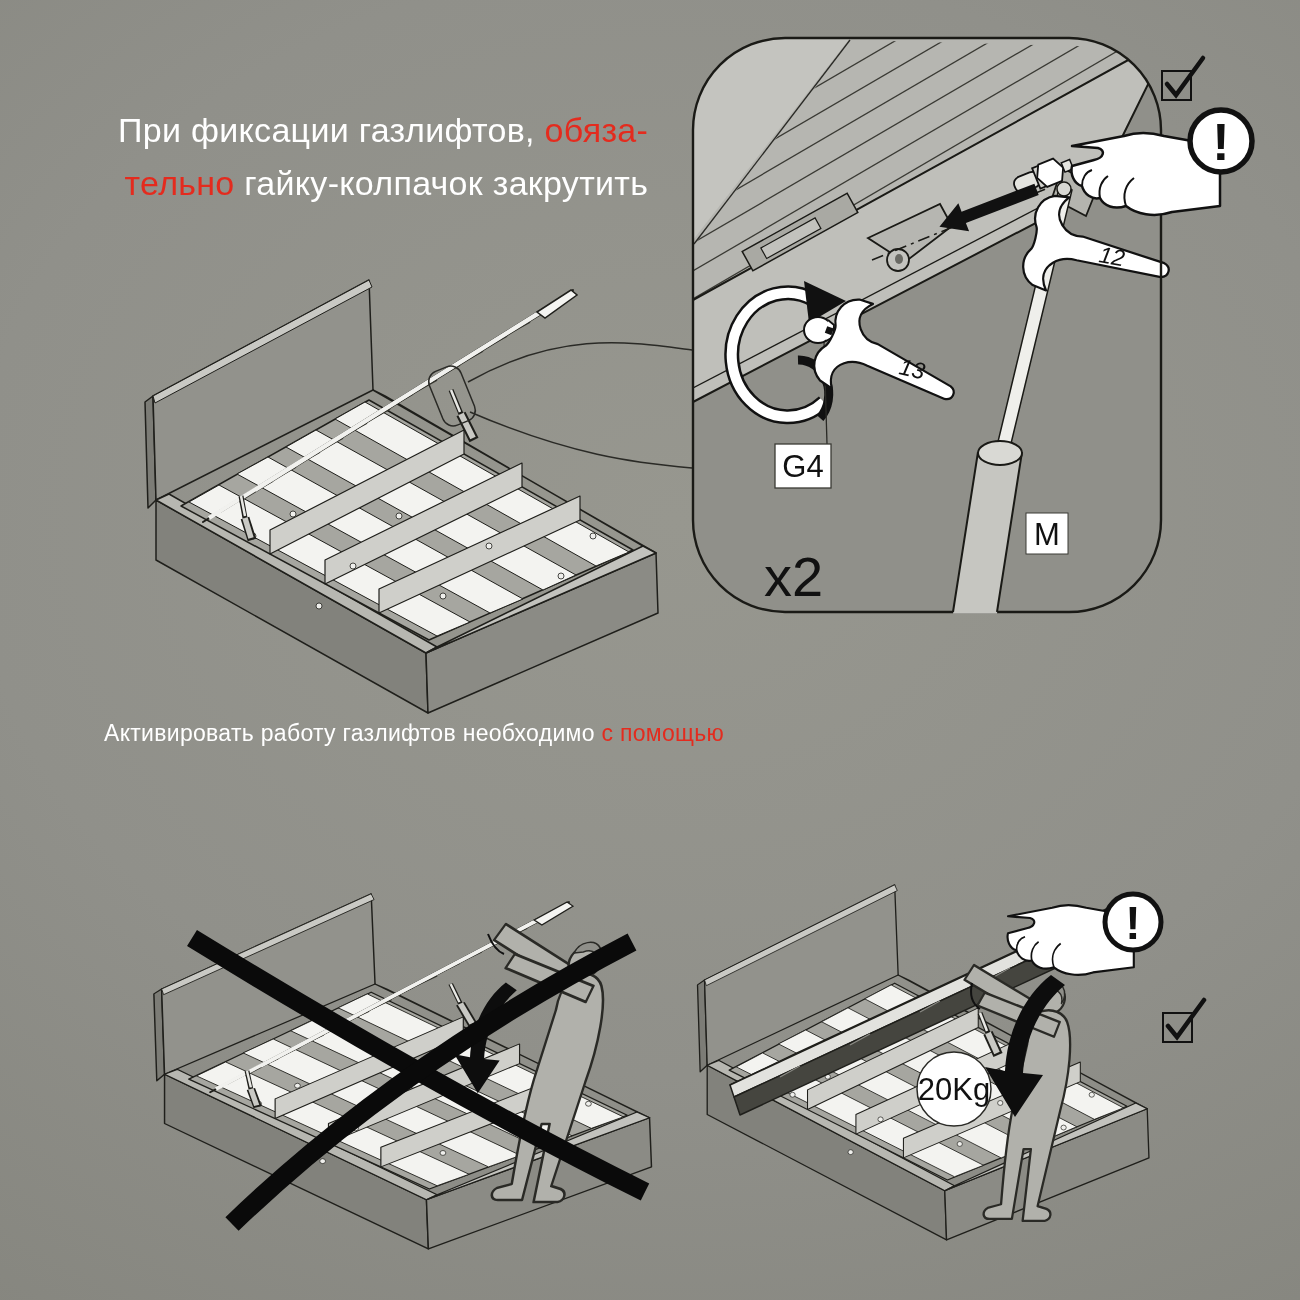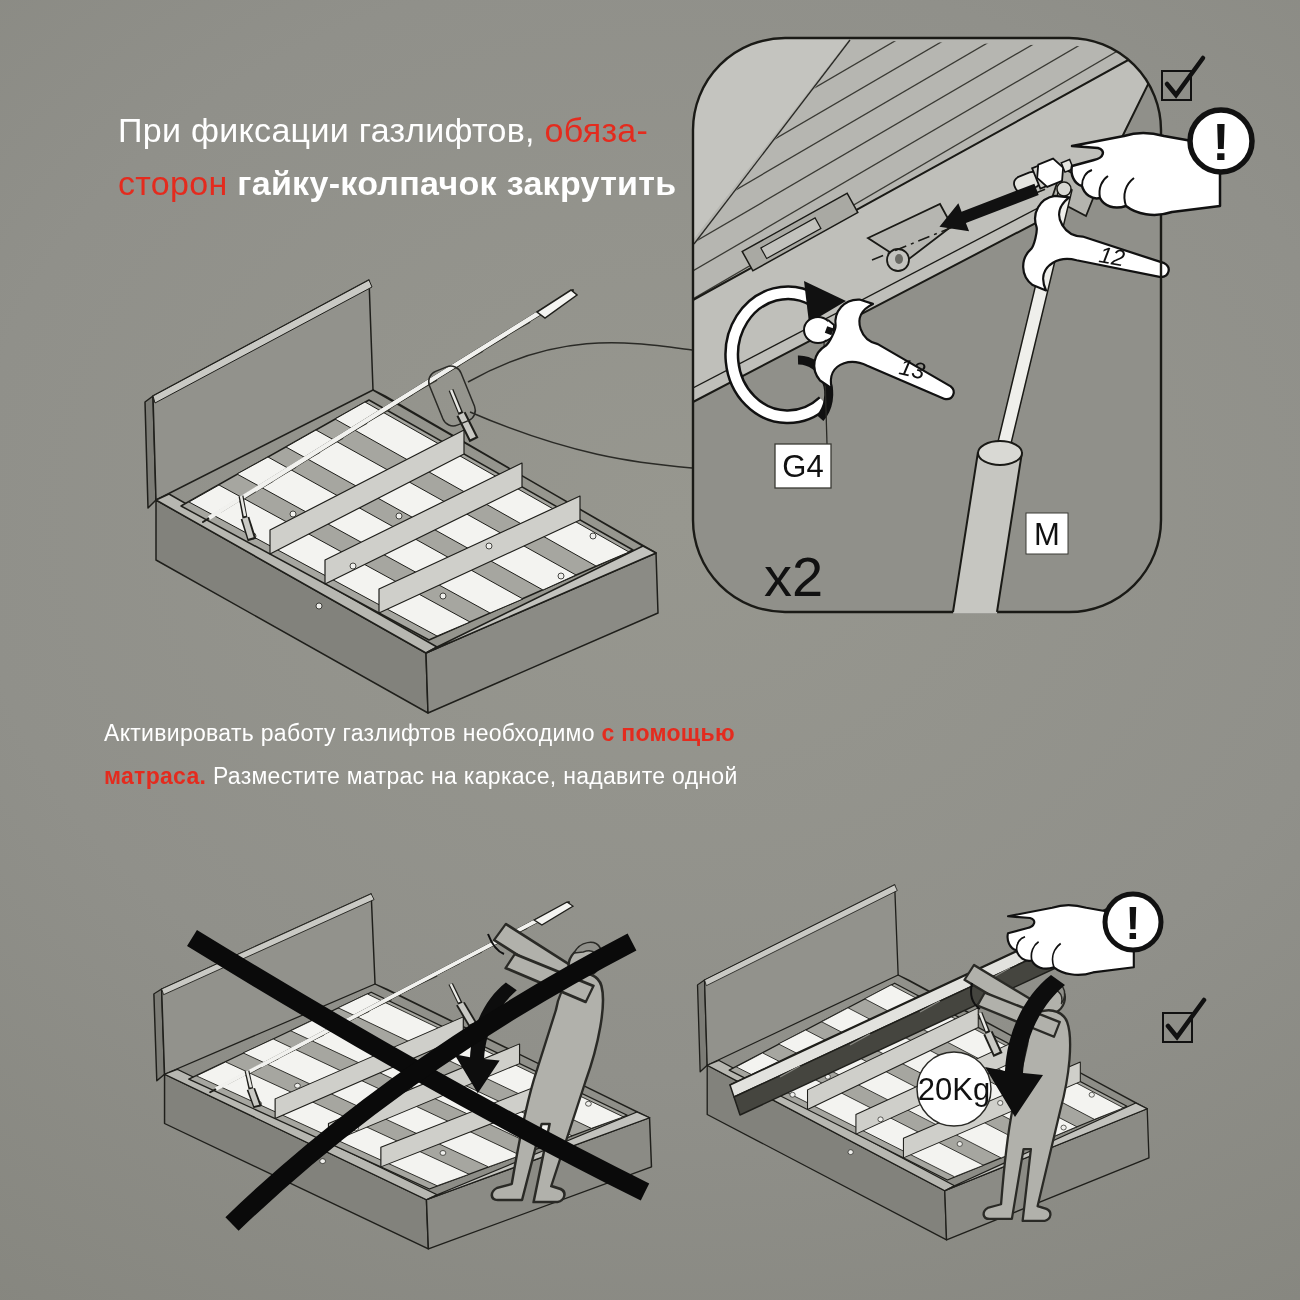--- a/index.html
+++ b/index.html
@@ -2,42 +2,41 @@
 <html style="--accent: #e42b1e;"><head>
 <meta charset="utf-8">
 <style>
   html,body{margin:0;padding:0;}
   body{
     width:1300px;height:1300px;position:relative;overflow:hidden;
     font-family:"Liberation Sans", sans-serif;
     background:radial-gradient(120% 95% at 52% 40%, #97978f 0%, #90908a 45%, #86867f 78%, #787871 100%);
   }
   .note{position:absolute;color:#ffffff;letter-spacing:.3px;}
-  .note .line{white-space:pre;}
+  .note .line{white-space:pre;text-align:right;}
   #top-note{left:118px;top:104px;font-size:34px;line-height:53px;font-weight:400;}
   #middle-note{left:104px;top:712px;font-size:23px;line-height:43px;font-weight:400;}
   .red{color:var(--accent);}
-  .b{font-weight:700;}
+  .b{font-weight:400;}
   svg{position:absolute;display:block;}
   #top-illustration{left:0;top:0;}
   #bottom-left-illustration{left:140px;top:872px;}
   #bottom-right-illustration{left:680px;top:855px;}
   text{font-family:"Liberation Sans", sans-serif;}
 </style>
 </head>
 <body>
 
 <div class="note" id="top-note">
   <div class="line"><span>При фиксации газлифтов, </span><span class="red">обяза-</span></div>
-  <div class="line"><span class="red">сторон </span><span class="b">гайку-колпачок закрутить</span></div>
+  <div class="line"><span class="red">тельно </span><span class="b">гайку-колпачок закрутить</span></div>
 </div>
 
 <div class="note" id="middle-note">
   <div class="line"><span>Активировать работу газлифтов необходимо </span><span class="red b">с помощью</span></div>
-  <div class="line"><span class="red b">матраса.</span><span> Разместите матрас на каркасе, надавите одной</span></div>
 </div>
 
 <svg id="top-illustration" width="1300" height="745" viewBox="0 0 1300 745">
   <defs>
 
     <g id="bed-core" stroke="#1f1f1b" stroke-width="1.5" stroke-linejoin="round">
       <polygon points="4,134 12,128 15,232 7,240" fill="#7c7c76"></polygon>
       <polygon points="12,128 228,12 232,122 15,232" fill="#92928c"></polygon>
       <polygon points="12,128 228,12 231,19 14,135" fill="#c9c9c4" stroke-width="1"></polygon>
       <polygon points="232,122 515,285 502,278 244,128" fill="#a9a9a3"></polygon>

